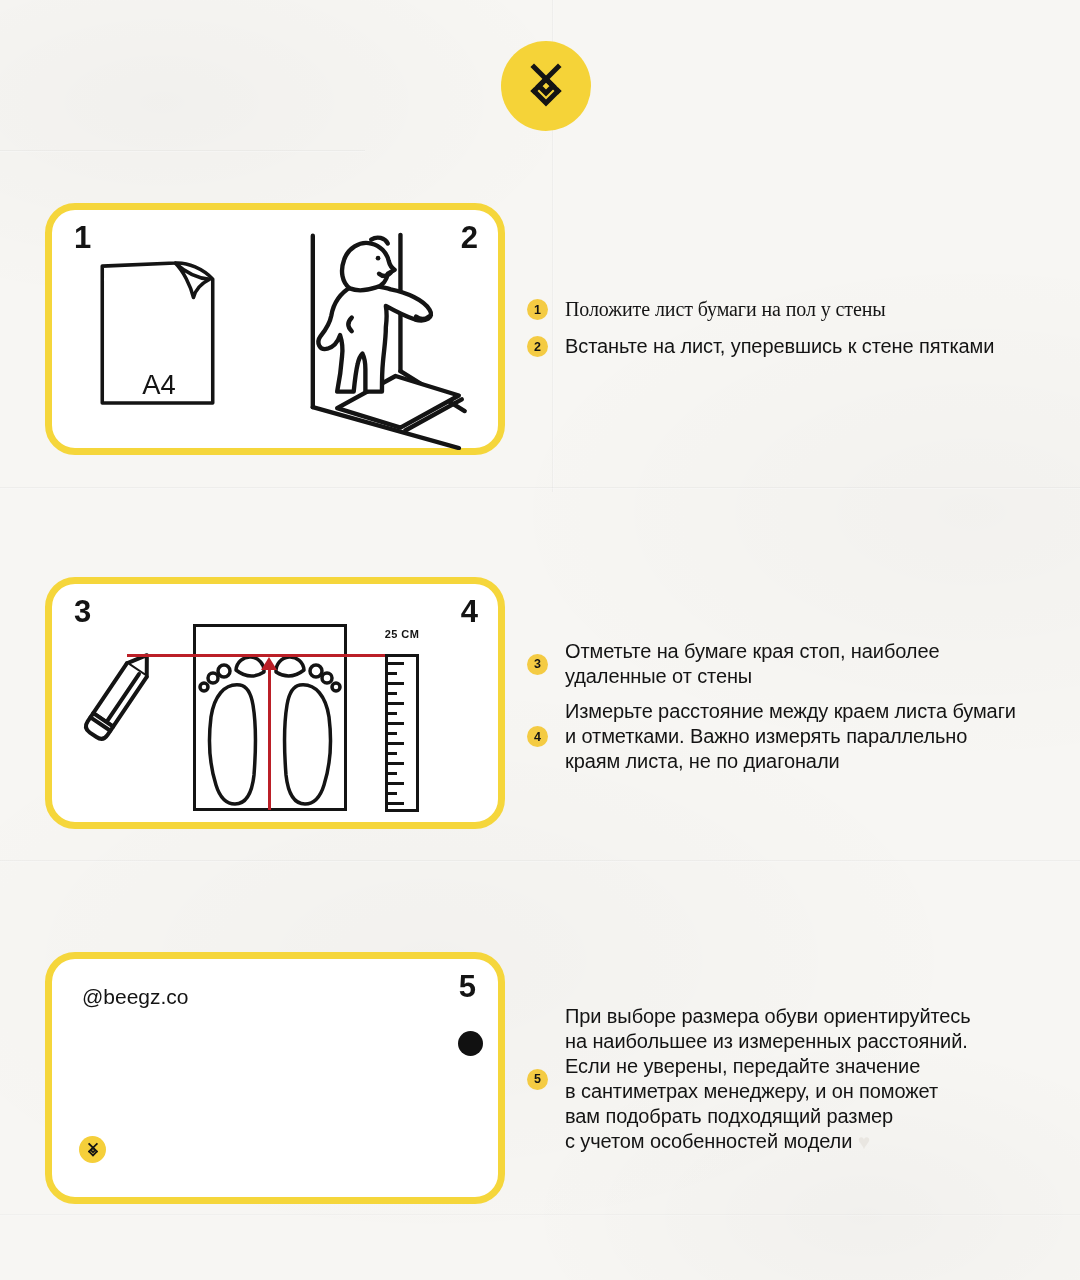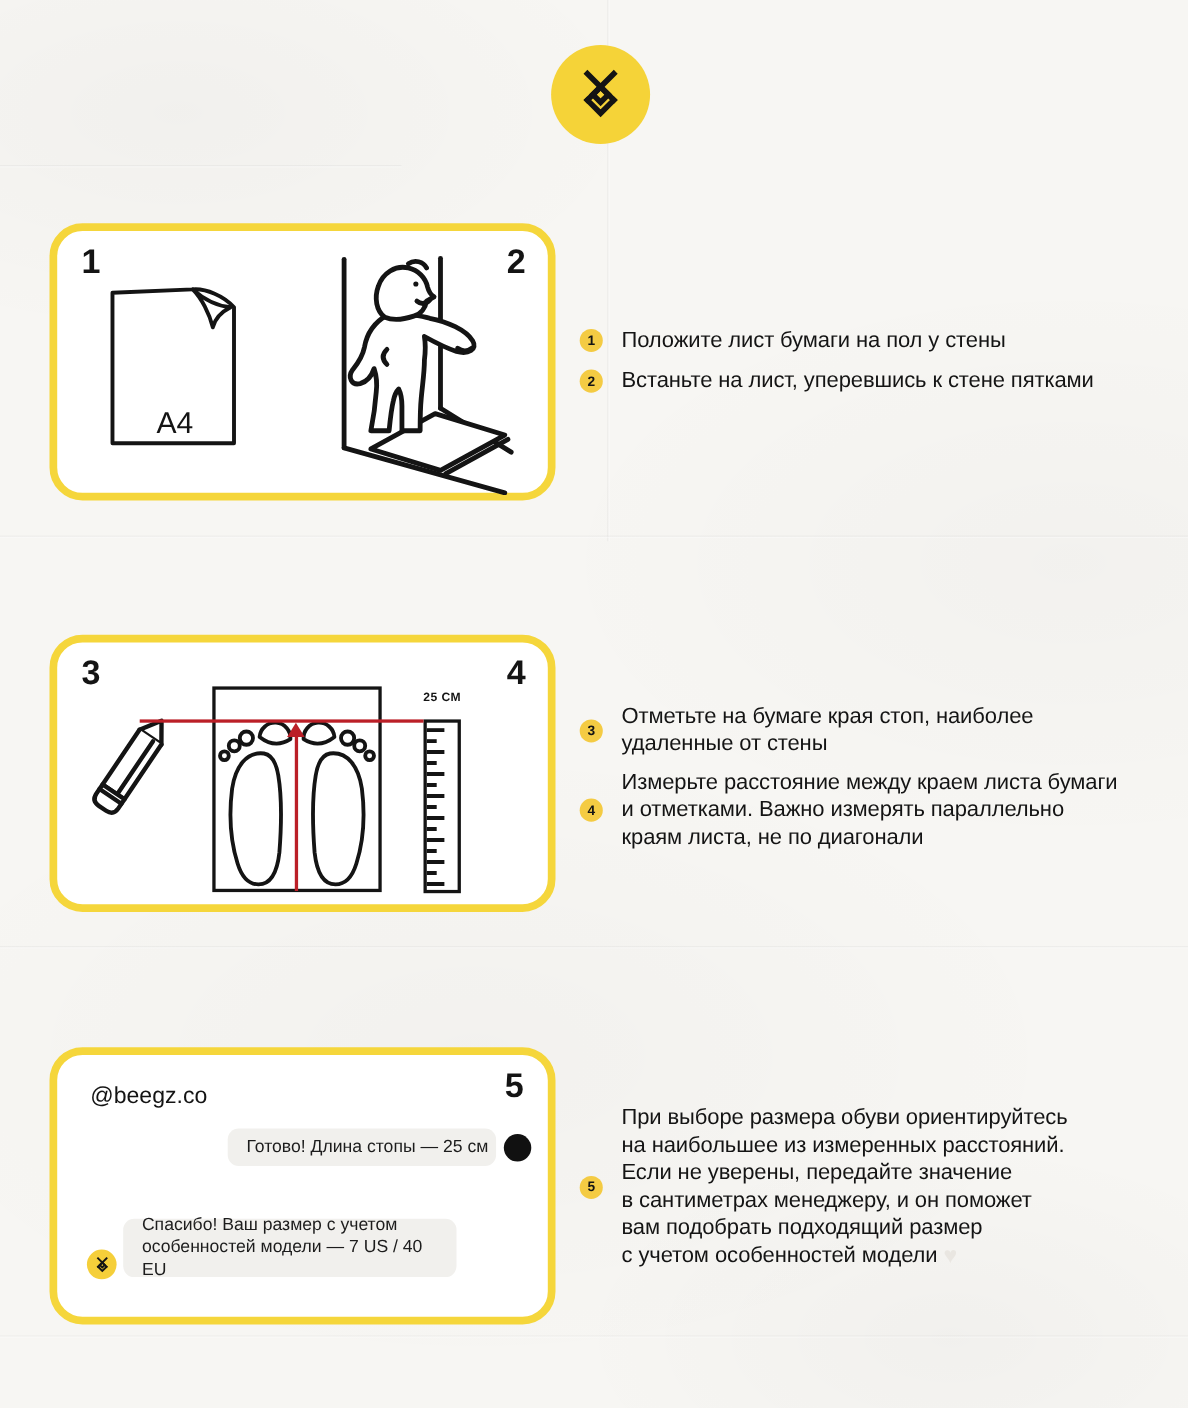--- a/index.html
+++ b/index.html
@@ -79,21 +79,21 @@
     border-radius:50%; background:#F5CF3A; display:flex; align-items:center; justify-content:center; }
   .avatar-in svg{ width:16px; height:16px; }
 
   
   .step{ position:absolute; display:flex; align-items:center; gap:17px; }
   .step-badge{ width:21px; height:21px; border-radius:50%; background:#F4CB43; flex:0 0 21px;
     display:flex; align-items:center; justify-content:center;
     font-size:12.5px; font-weight:700; color:#141414; }
   .step-text{ font-size:20px; font-weight:500; line-height:25px; letter-spacing:-.1px;
     color:#141414; white-space:pre-line; }
-  #step1{ left:527px; top:297px; } #step1 .step-text{ white-space:nowrap; }
+  #step1{ left:527px; top:297px; } #step1 .step-text{ white-space:nowrap;font-family:Liberation Serif, serif; }
   #step2{ left:527px; top:334px; } #step2 .step-text{ white-space:nowrap; }
   #step3{ left:527px; top:639px; }
   #step4{ left:527px; top:699px; }
   #step5{ left:527px; top:1004px; }
   .heart{ font-size:21px; line-height:25px; vertical-align:-1px; }
 </style>
 </head>
 <body>
 
 <div class="crease-v" style="left:552px; top:0; height:492px;"></div>
@@ -212,25 +212,22 @@
     <div class="ticks-long"></div>
     <div class="ticks-short"></div>
   </div>
   <div class="ruler-label">25 CM</div>
 </div>
 
 <div class="panel" id="panel3">
   <div class="chat-handle">@beegz.co</div>
   <div class="panel-num" style="right:22px; top:12px;">5</div>
 
-  <div class="bubble bubble-out">Готово! Длина стопы — 25 см</div>
   <div class="avatar-out"></div>
 
-  <div class="bubble bubble-in">Спасибо! Ваш размер с учетом
-особенностей модели — 7 US / 40 EU</div>
   <div class="avatar-in">
     <svg viewBox="0 0 100 100">
       <g fill="none" stroke="#141414" stroke-width="11" stroke-linecap="square">
         <path d="M26 12 L74 60"></path>
         <path d="M74 12 L26 60"></path>
         <path d="M26 60 L50 84 L74 60"></path>
         <path d="M50 36 L64 50 L50 64 L36 50 Z"></path>
       </g>
     </svg>
   </div>

